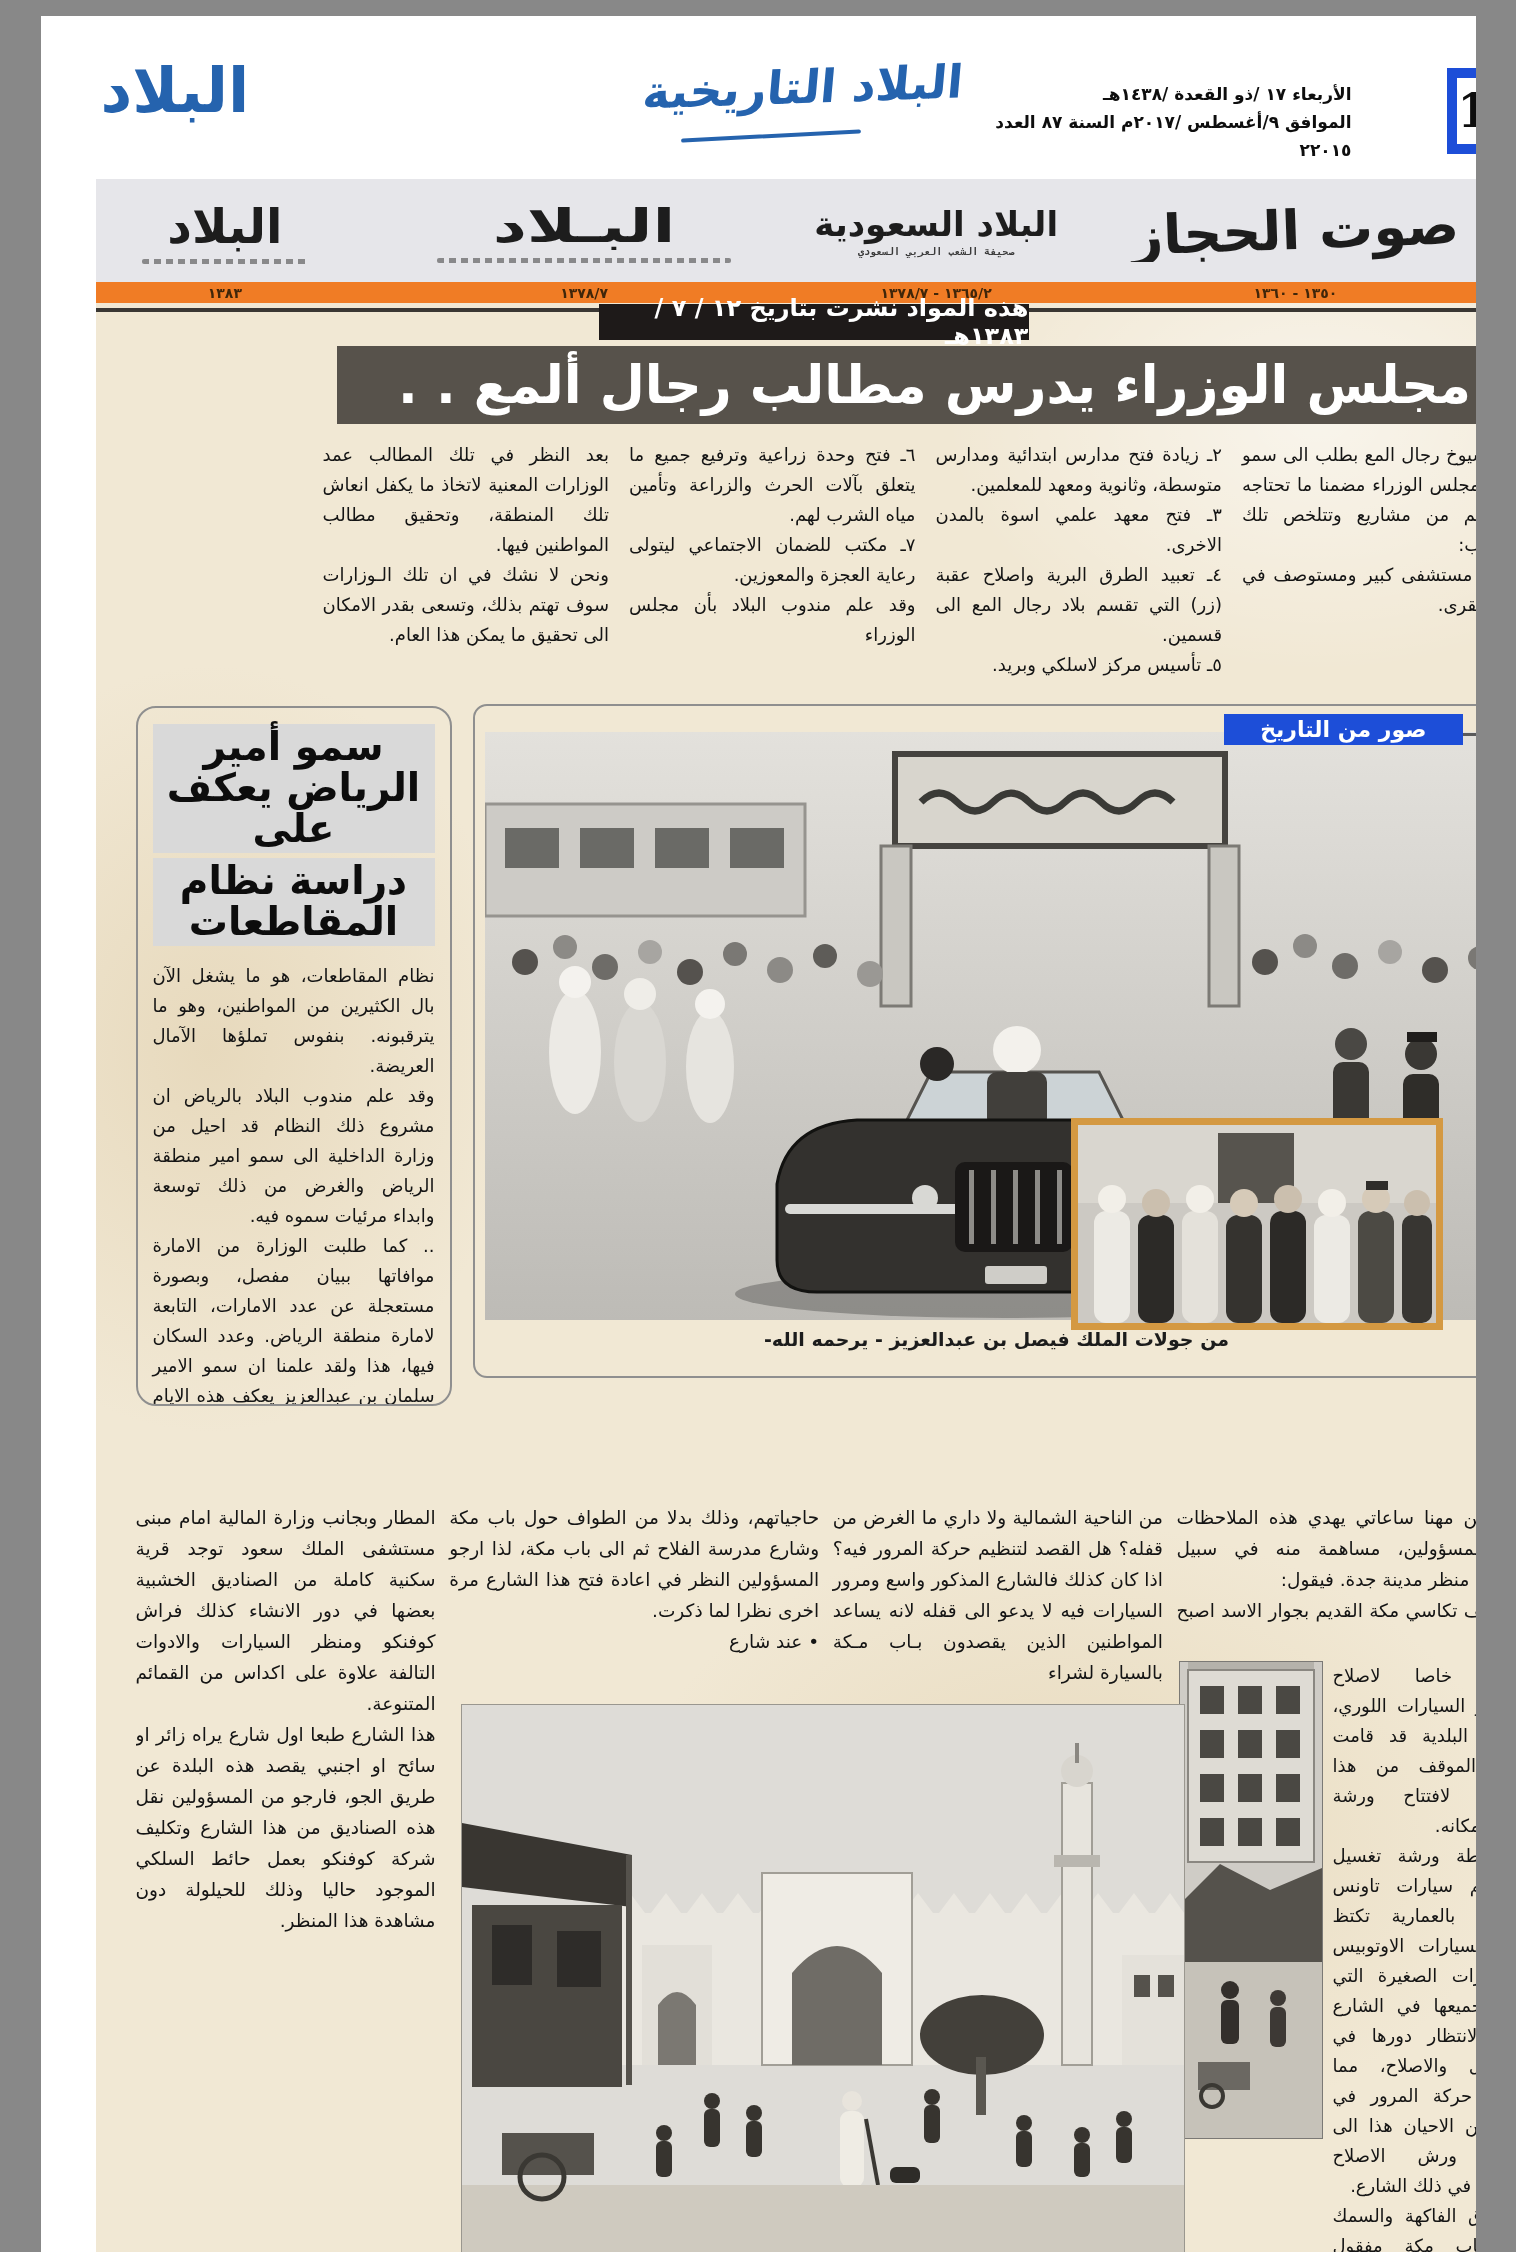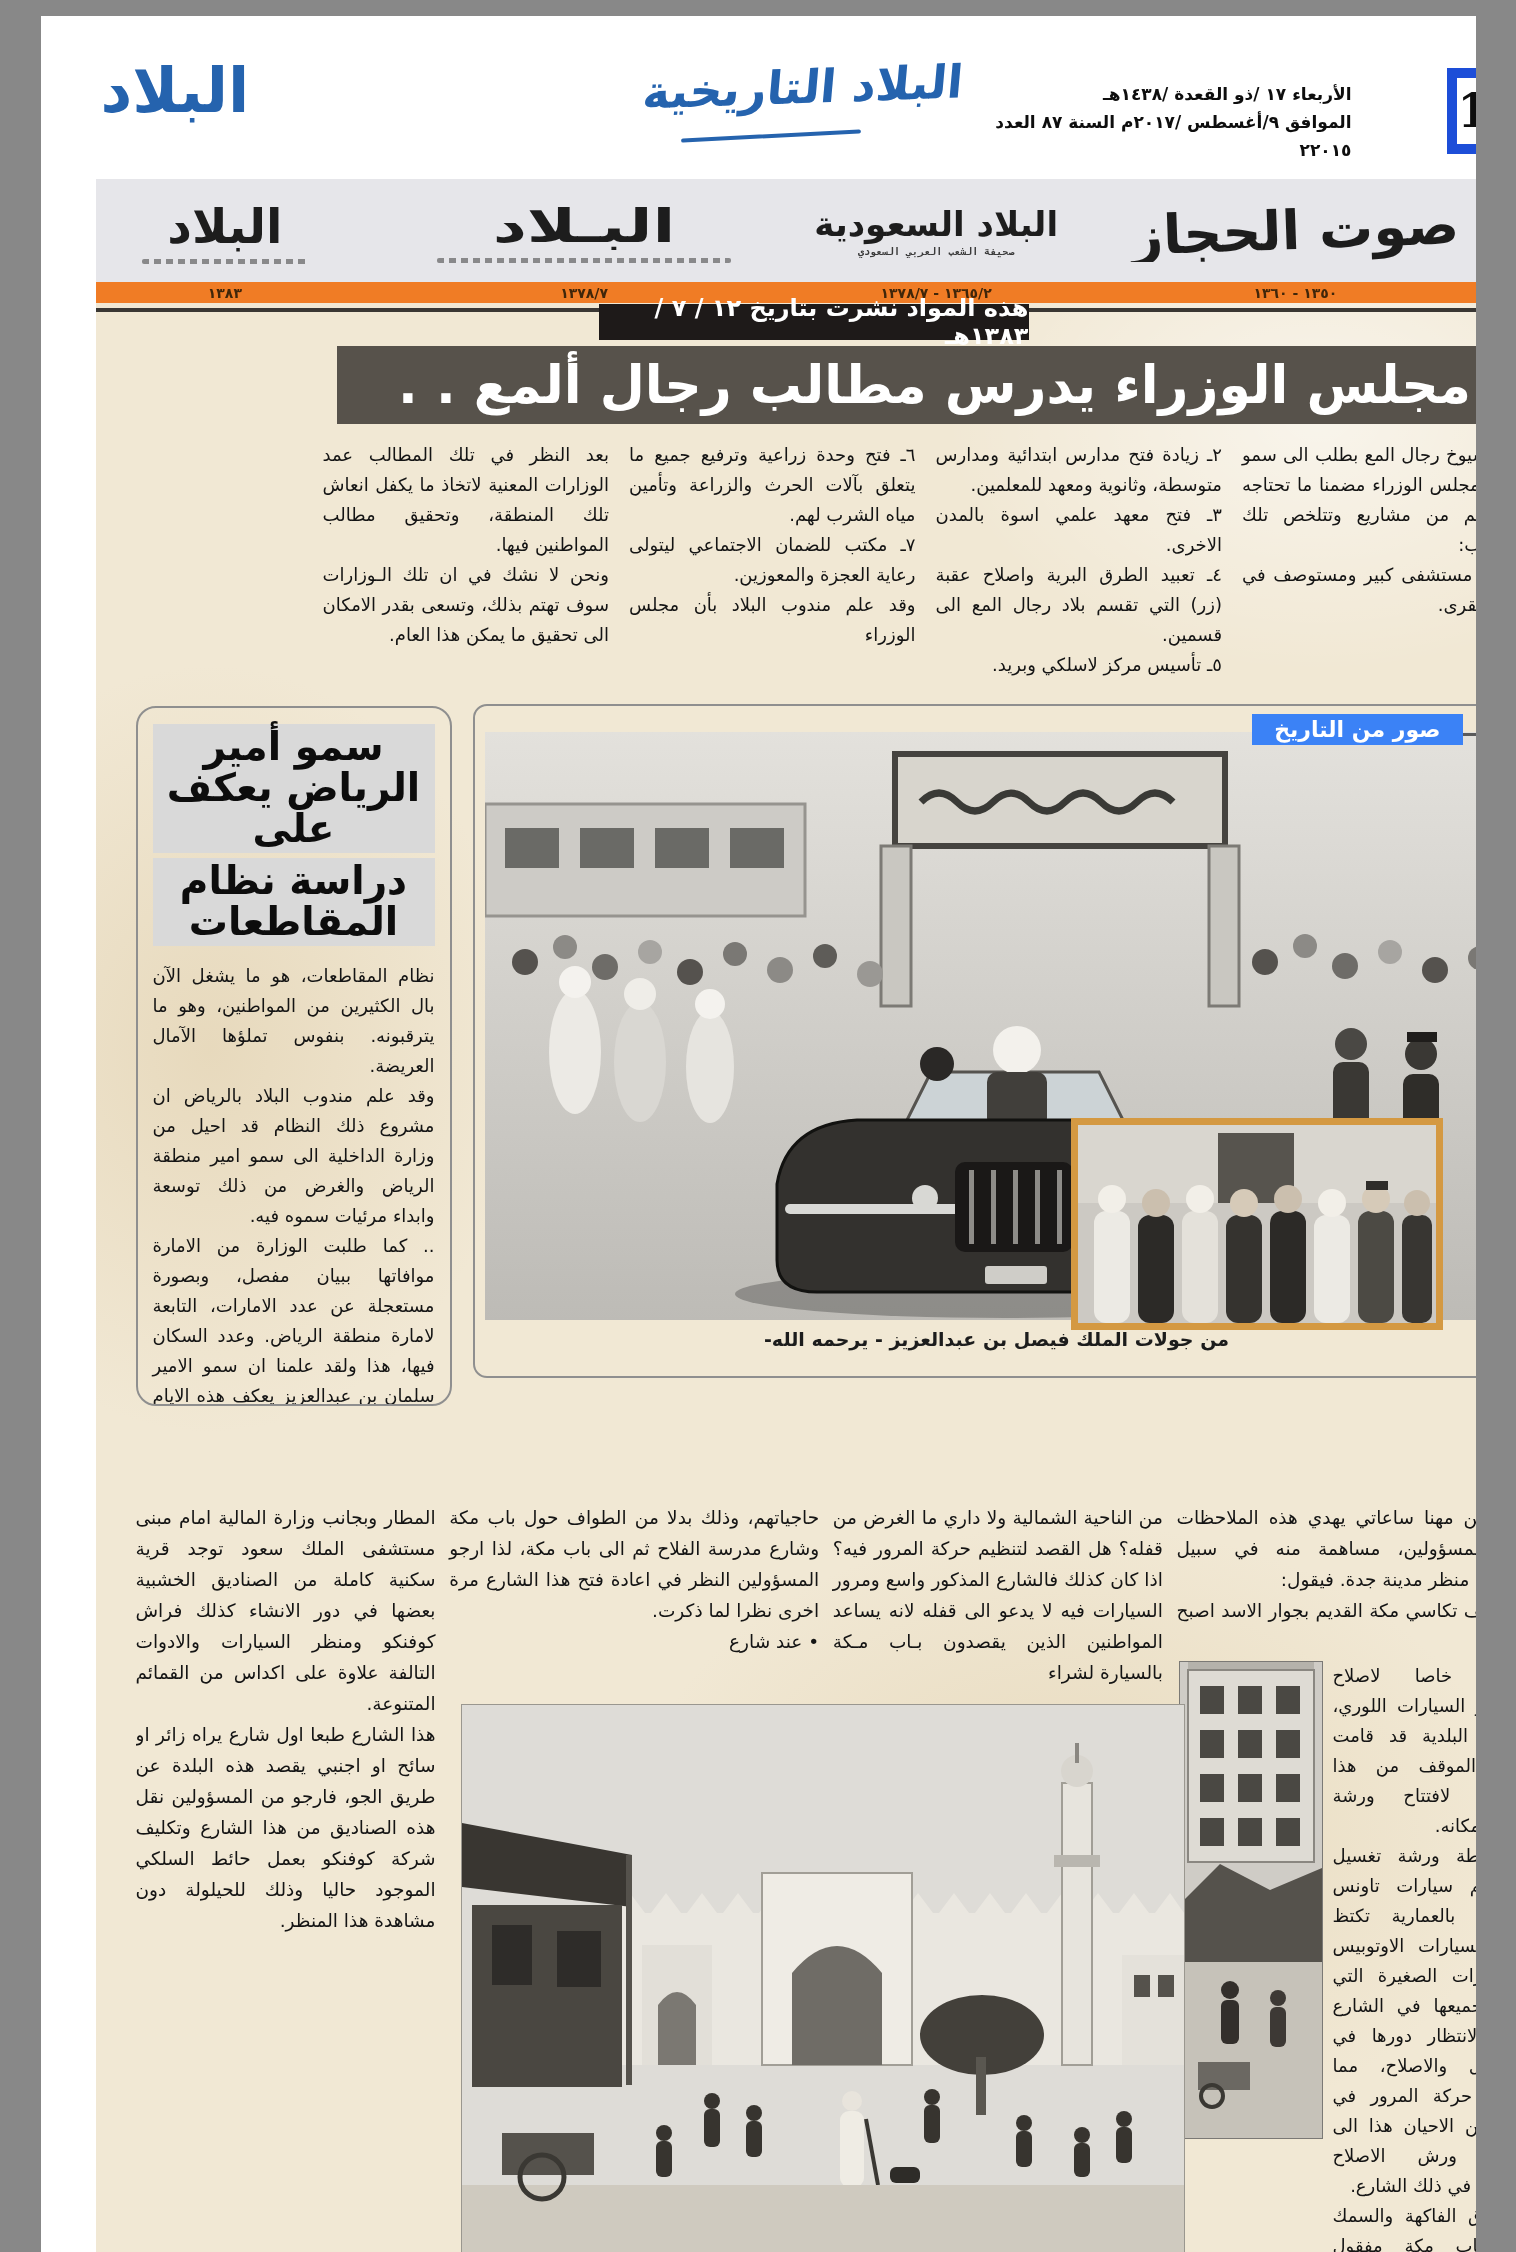--- a/index.html
+++ b/index.html
@@ -47,22 +47,22 @@
   .a1{position:absolute;left:282px;top:424px;width:1206px;height:278px;display:flex;direction:rtl;gap:20px;overflow:hidden;}
   .a1col{flex:1;font-size:18px;line-height:30px;text-align:justify;white-space:pre-line;}
   
   .sidebar{position:absolute;left:95px;top:690px;width:316px;height:700px;border:2px solid #8f8f8f;border-radius:20px;
            padding:16px 15px;direction:rtl;overflow:hidden;}
   .sb-title{text-align:center;margin-bottom:10px;line-height:1.05;}
   .sb-line{display:inline-block;background:#d9d9d9;padding:3px 10px;font-size:39px;font-weight:900;color:#0d0d0d;margin-bottom:5px;}
   .sb-body{font-size:18px;line-height:30px;text-align:justify;white-space:pre-line;}
   
   .phframe{position:absolute;left:432px;top:688px;width:1056px;height:674px;border:2px solid #8f8f8f;border-radius:14px;}
-  .phtag{position:absolute;top:8px;right:64px;background:#3b82f6;color:#fff;font-weight:bold;font-size:22px;
-         padding:3px 22px;z-index:4;direction:rtl;}
+  .phtag{position:absolute;top:8px;right:64px;background:#1d4ed8;color:#fff;font-weight:bold;font-size:22px;
+         padding:3px 36px;z-index:4;direction:rtl;}
   .phtag-line{position:absolute;top:27px;right:10px;width:56px;height:3px;background:#5a5a5a;z-index:3;}
   .photo1{position:absolute;left:10px;top:26px;width:1032px;height:588px;background:#c9c8c4;overflow:hidden;}
   .inset1{position:absolute;right:84px;bottom:46px;width:372px;height:212px;border:7px solid #d49942;background:#c5c3be;z-index:3;overflow:hidden;}
   .ph-caption{position:absolute;left:0;right:8px;top:622px;text-align:center;font-size:19px;font-weight:bold;color:#1c1c1c;direction:rtl;}
   
   .h2bar{position:absolute;left:390px;top:1396px;width:740px;height:72px;background:#57524b;color:#fff;
          display:flex;align-items:center;justify-content:center;direction:rtl;font-size:46px;font-weight:900;}
   .a2{position:absolute;left:95px;top:1486px;width:1393px;height:766px;direction:rtl;display:flex;
       justify-content:space-between;overflow:hidden;}
   .a2 .txt{font-size:18.5px;line-height:31px;text-align:justify;white-space:pre-line;}

